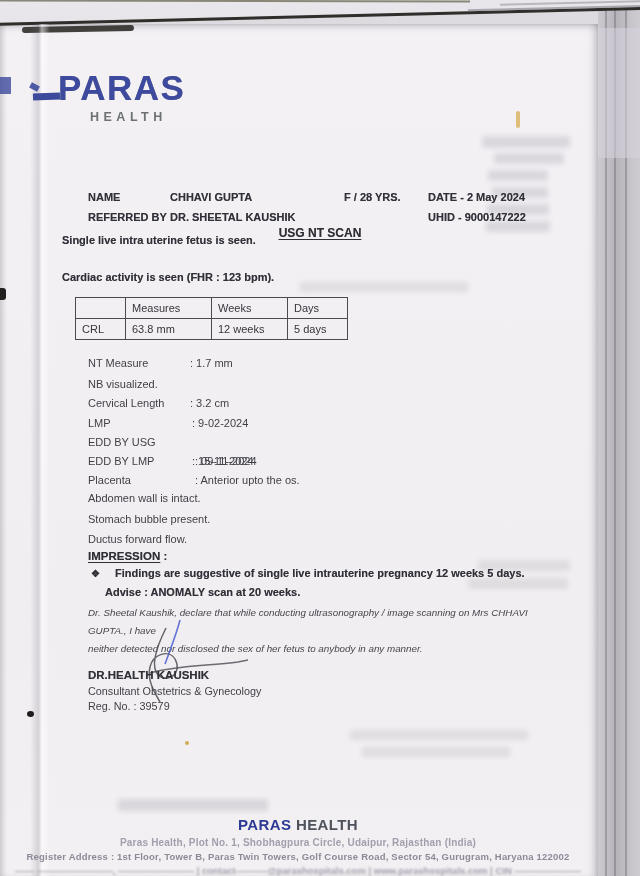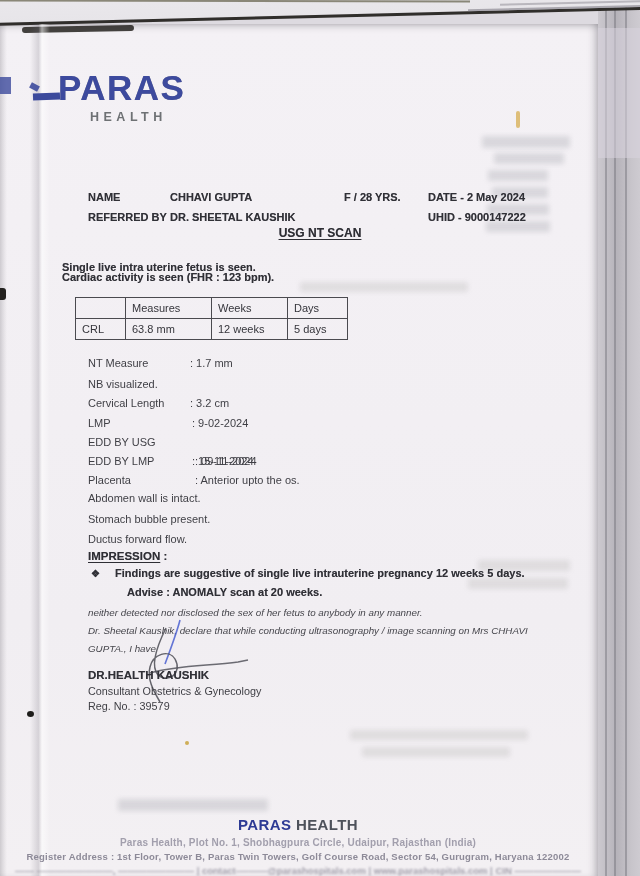--- a/index.html
+++ b/index.html
@@ -112,21 +112,21 @@
 
   <div class="t b soft" style="left:88px;top:190px">NAME</div>
   <div class="t b soft" style="left:170px;top:190px">CHHAVI GUPTA</div>
   <div class="t b soft" style="left:344px;top:190px">F / 28 YRS.</div>
   <div class="t b soft" style="left:428px;top:190px">DATE - 2 May 2024</div>
   <div class="t b soft" style="left:88px;top:210px">REFERRED BY</div>
   <div class="t b soft" style="left:170px;top:210px">DR. SHEETAL KAUSHIK</div>
   <div class="t b soft" style="left:428px;top:210px">UHID - 9000147222</div>
   <div class="t title soft" style="left:80px;top:226px;width:480px;text-align:center">USG NT SCAN</div>
 
-  <div class="t b soft" style="left:62px;top:260px">Single live intra uterine fetus is seen.</div>
+  <div class="t b soft" style="left:62px;top:233px">Single live intra uterine fetus is seen.</div>
   <div class="t b soft" style="left:62px;top:270px">Cardiac activity is seen (FHR : 123 bpm).</div>
 
   <table class="doc-table">
     <tbody>
         <tr>
       <td style="width:50px"></td>
       <td style="width:86px">Measures</td>
       <td style="width:76px">Weeks</td>
       <td style="width:60px">Days</td>
     </tr>
@@ -153,25 +153,25 @@
   <div class="t reg-txt" style="left:88px;top:473px">Placenta</div>
   <div class="t reg-txt" style="left:195px;top:473px">: Anterior upto the os.</div>
 
   <div class="t reg-txt" style="left:88px;top:491px">Abdomen wall is intact.</div>
   <div class="t reg-txt" style="left:88px;top:512px">Stomach bubble present.</div>
   <div class="t reg-txt" style="left:88px;top:532px">Ductus forward flow.</div>
 
   <div class="t imp-head soft" style="left:88px;top:549px"><span class="u">IMPRESSION</span><span> :</span></div>
   <div class="t b soft" style="left:91px;top:567px;font-size:10px">❖</div>
   <div class="t b soft" style="left:115px;top:566px">Findings are suggestive of single live intrauterine pregnancy 12 weeks 5 days.</div>
-  <div class="t b soft" style="left:127px;top:585px">Advise : ANOMALY scan at 20 weeks.</div>
+  <div class="t b soft" style="left:105px;top:585px">Advise : ANOMALY scan at 20 weeks.</div>
 
   <div class="decl">
+    <div>Dr. Sheetal Kaushik, declare that while conducting ultrasonography / image scanning on Mrs CHHAVI GUPTA., I have</div>
     <div>neither detected nor disclosed the sex of her fetus to anybody in any manner.</div>
-    <div>Dr. Sheetal Kaushik, declare that while conducting ultrasonography / image scanning on Mrs CHHAVI GUPTA., I have</div>
   </div>
 
   <svg class="sig" width="135" height="88" viewBox="0 0 135 88">
     <path d="M60,2 C57,14 51,30 45,46" stroke="#4a5fd0" stroke-width="1.6" fill="none" opacity=".85"></path>
     <path d="M46,10 C36,30 30,48 38,57 C48,66 63,55 55,41 C49,31 33,36 30,49 C27,61 33,72 40,84" stroke="#54545c" stroke-width="1.5" fill="none" opacity=".9"></path>
     <path d="M30,55 C58,47 90,48 118,44 L128,42" stroke="#54545c" stroke-width="1.4" fill="none" opacity=".85"></path>
   </svg>
 
   <div class="t b soft" style="left:88px;top:668px;font-size:11.5px">DR.HEALTH KAUSHIK</div>
   <div class="t reg-txt" style="left:88px;top:684px;font-size:10.8px">Consultant Obstetrics &amp; Gynecology</div>

